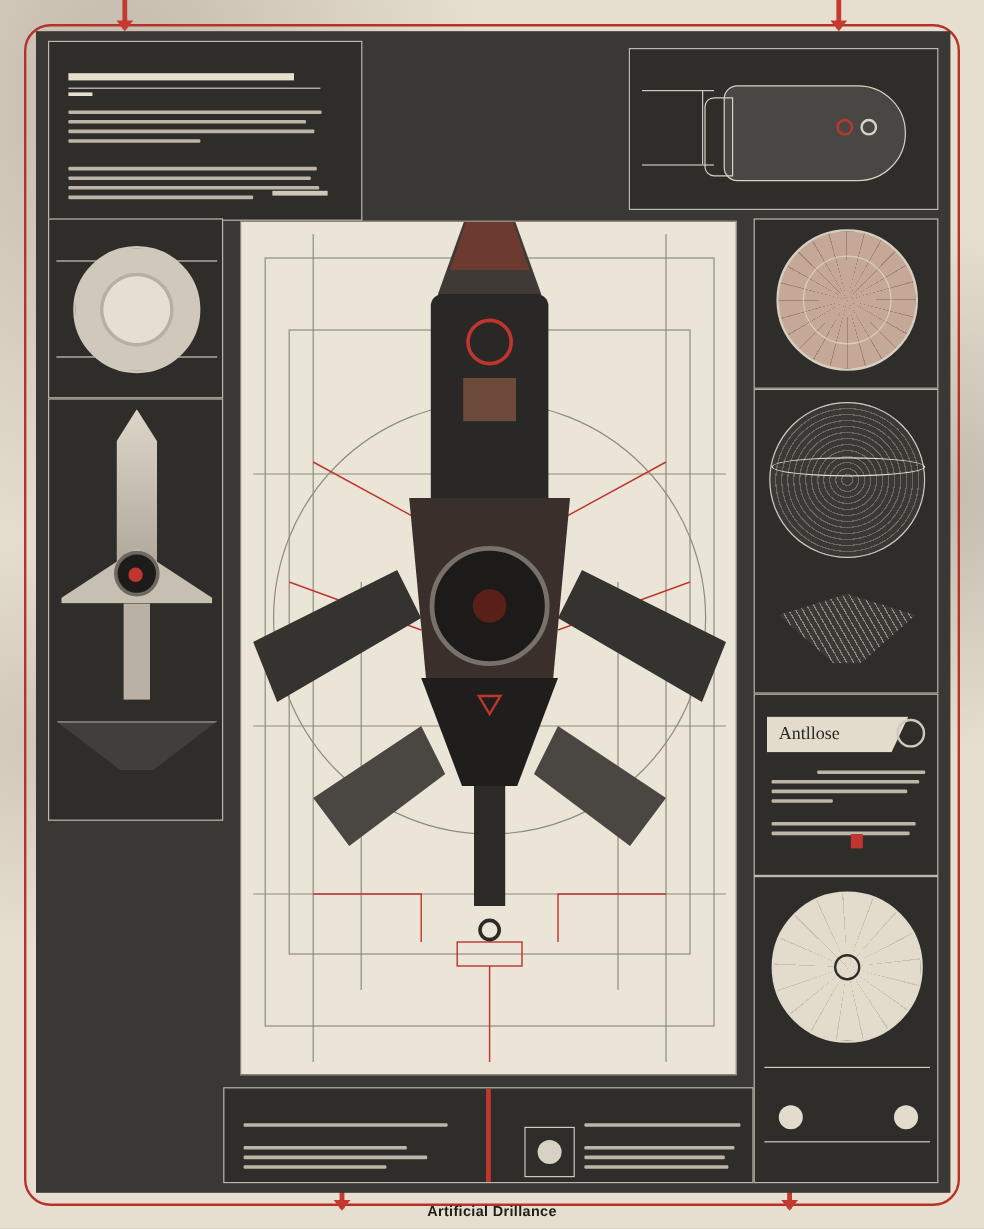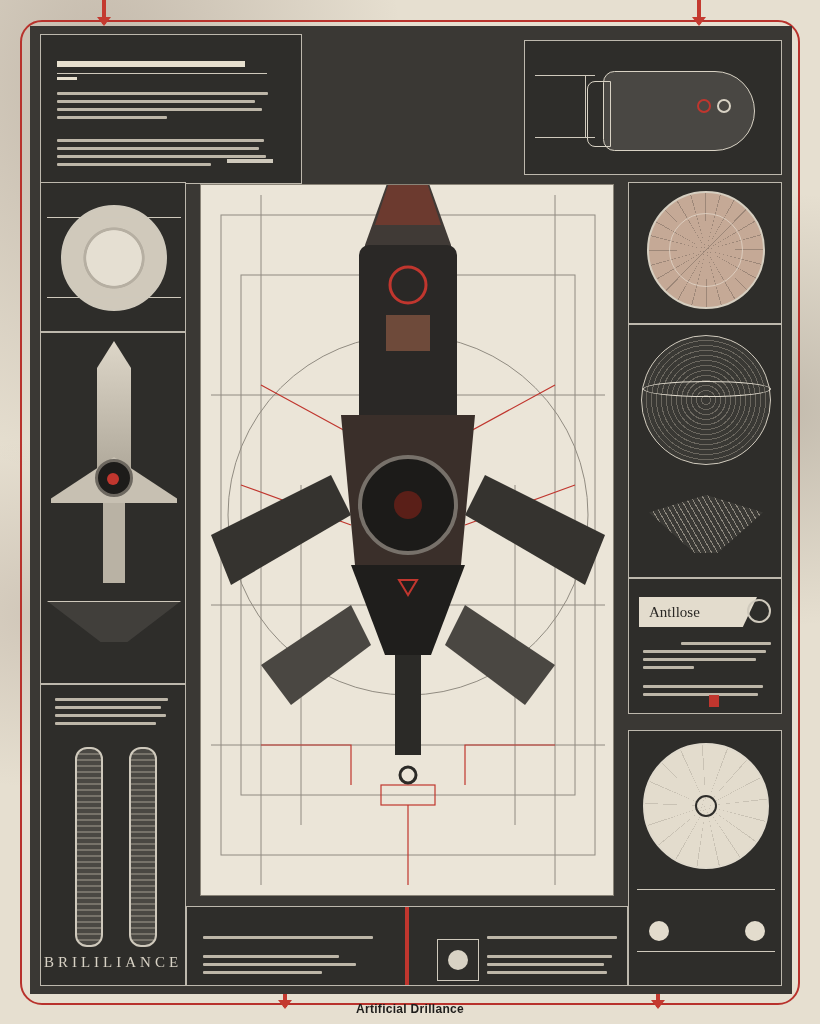--- a/index.html
+++ b/index.html
@@ -71,31 +71,20 @@
 
   <div class="panel" style="left:10px;top:306px;width:146px;height:352px;">
     <div style="position:absolute;left:56px;top:8px;width:34px;height:150px;background:linear-gradient(#ddd6c8,#a9a294);clip-path:polygon(50% 0,100% 18%,100% 100%,0 100%,0 18%);"></div>
     <div style="position:absolute;left:10px;top:124px;width:126px;height:46px;background:#c7c0b2;clip-path:polygon(50% 0,100% 90%,100% 100%,0 100%,0 90%);"></div>
     <div class="circle" style="left:54px;top:126px;width:38px;height:38px;background:#1d1c1a;border:3px solid #6d6860;"></div>
     <div class="circle" style="left:66px;top:140px;width:12px;height:12px;background:#c0362e;"></div>
     <div style="position:absolute;left:62px;top:170px;width:22px;height:80px;background:#b9b2a4;"></div>
     <div style="position:absolute;left:6px;top:268px;width:134px;height:40px;border-top:1px solid #cfc9bc;clip-path:polygon(0 0,100% 0,60% 100%,40% 100%);background:rgba(207,201,188,.12);"></div>
   </div>
 
-  <div class="panel" style="left:10px;top:658px;width:146px;height:302px;">
-    <div style="position:absolute;left:14px;top:8px;width:118px;">
-      <div class="txtline" style="width:96%"></div>
-        <div class="txtline" style="width:90%"></div>
-        <div class="txtline" style="width:94%"></div>
-        <div class="txtline" style="width:86%"></div>
-    </div>
-    <div style="position:absolute;left:34px;top:62px;width:24px;height:196px;border:2px solid #cfc9bc;border-radius:12px;background:repeating-linear-gradient(#4a4843 0 4px,#77736a 4px 6px);"></div>
-    <div style="position:absolute;left:88px;top:62px;width:24px;height:196px;border:2px solid #cfc9bc;border-radius:12px;background:repeating-linear-gradient(#4a4843 0 4px,#77736a 4px 6px);"></div>
-    <div class="brill">BRILILIANCE</div>
-  </div>
 
   <div class="panel light" style="left:170px;top:158px;width:414px;height:712px;">
     <svg width="414" height="712" viewBox="0 0 414 712">
       <g stroke="#6a655c" stroke-width="1" fill="none" opacity=".7">
         <rect x="20" y="30" width="374" height="640"></rect>
         <rect x="40" y="90" width="334" height="520"></rect>
         <path d="M10 210 H404 M10 420 H404 M10 560 H404"></path>
         <path d="M60 10 V700 M354 10 V700 M100 300 V640 M314 300 V640"></path>
         <circle cx="207" cy="330" r="180"></circle>
       </g>
@@ -129,21 +118,21 @@
     <div class="circle" style="left:18px;top:8px;width:118px;height:118px;border:2px solid #d6cfc1;background:repeating-conic-gradient(#c5a996 0 14deg,#9d8778 14deg 15deg);"></div>
     <div class="circle" style="left:40px;top:30px;width:74px;height:74px;border:1px solid rgba(235,229,216,.6);"></div>
   </div>
 
   <div class="panel" style="left:598px;top:298px;width:154px;height:254px;">
     <div class="circle" style="left:12px;top:10px;width:130px;height:130px;border:1px solid #cfc9bc;background:repeating-radial-gradient(circle,#3a3935 0 4px,#6b675f 4px 5px);"></div>
     <div style="position:absolute;left:14px;top:56px;width:126px;height:14px;border:1px solid #e0dacd;border-radius:50%;"></div>
     <div style="position:absolute;left:20px;top:170px;width:114px;height:58px;background:repeating-linear-gradient(60deg,#3a3935 0 4px,#8c877d 4px 5px);clip-path:polygon(0 30%,50% 0,100% 30%,60% 100%,40% 100%);"></div>
   </div>
 
-  <div class="panel" style="left:598px;top:552px;width:154px;height:136px;">
+  <div class="panel" style="left:598px;top:552px;width:154px;height:152px;">
     <div class="tag">Antllose</div>
     <div class="circle" style="left:118px;top:20px;width:24px;height:24px;border:2px solid #cfc9bc;"></div>
     <div style="position:absolute;left:14px;top:58px;width:128px;">
       <div class="txtline" style="width:70%;margin-left:30%"></div>
       <div class="txtline" style="width:96%"></div>
         <div class="txtline" style="width:88%"></div>
         <div class="txtline" style="width:40%"></div>
       <div style="height:6px"></div>
       <div class="txtline" style="width:94%"></div>
         <div class="txtline" style="width:90%"></div>

